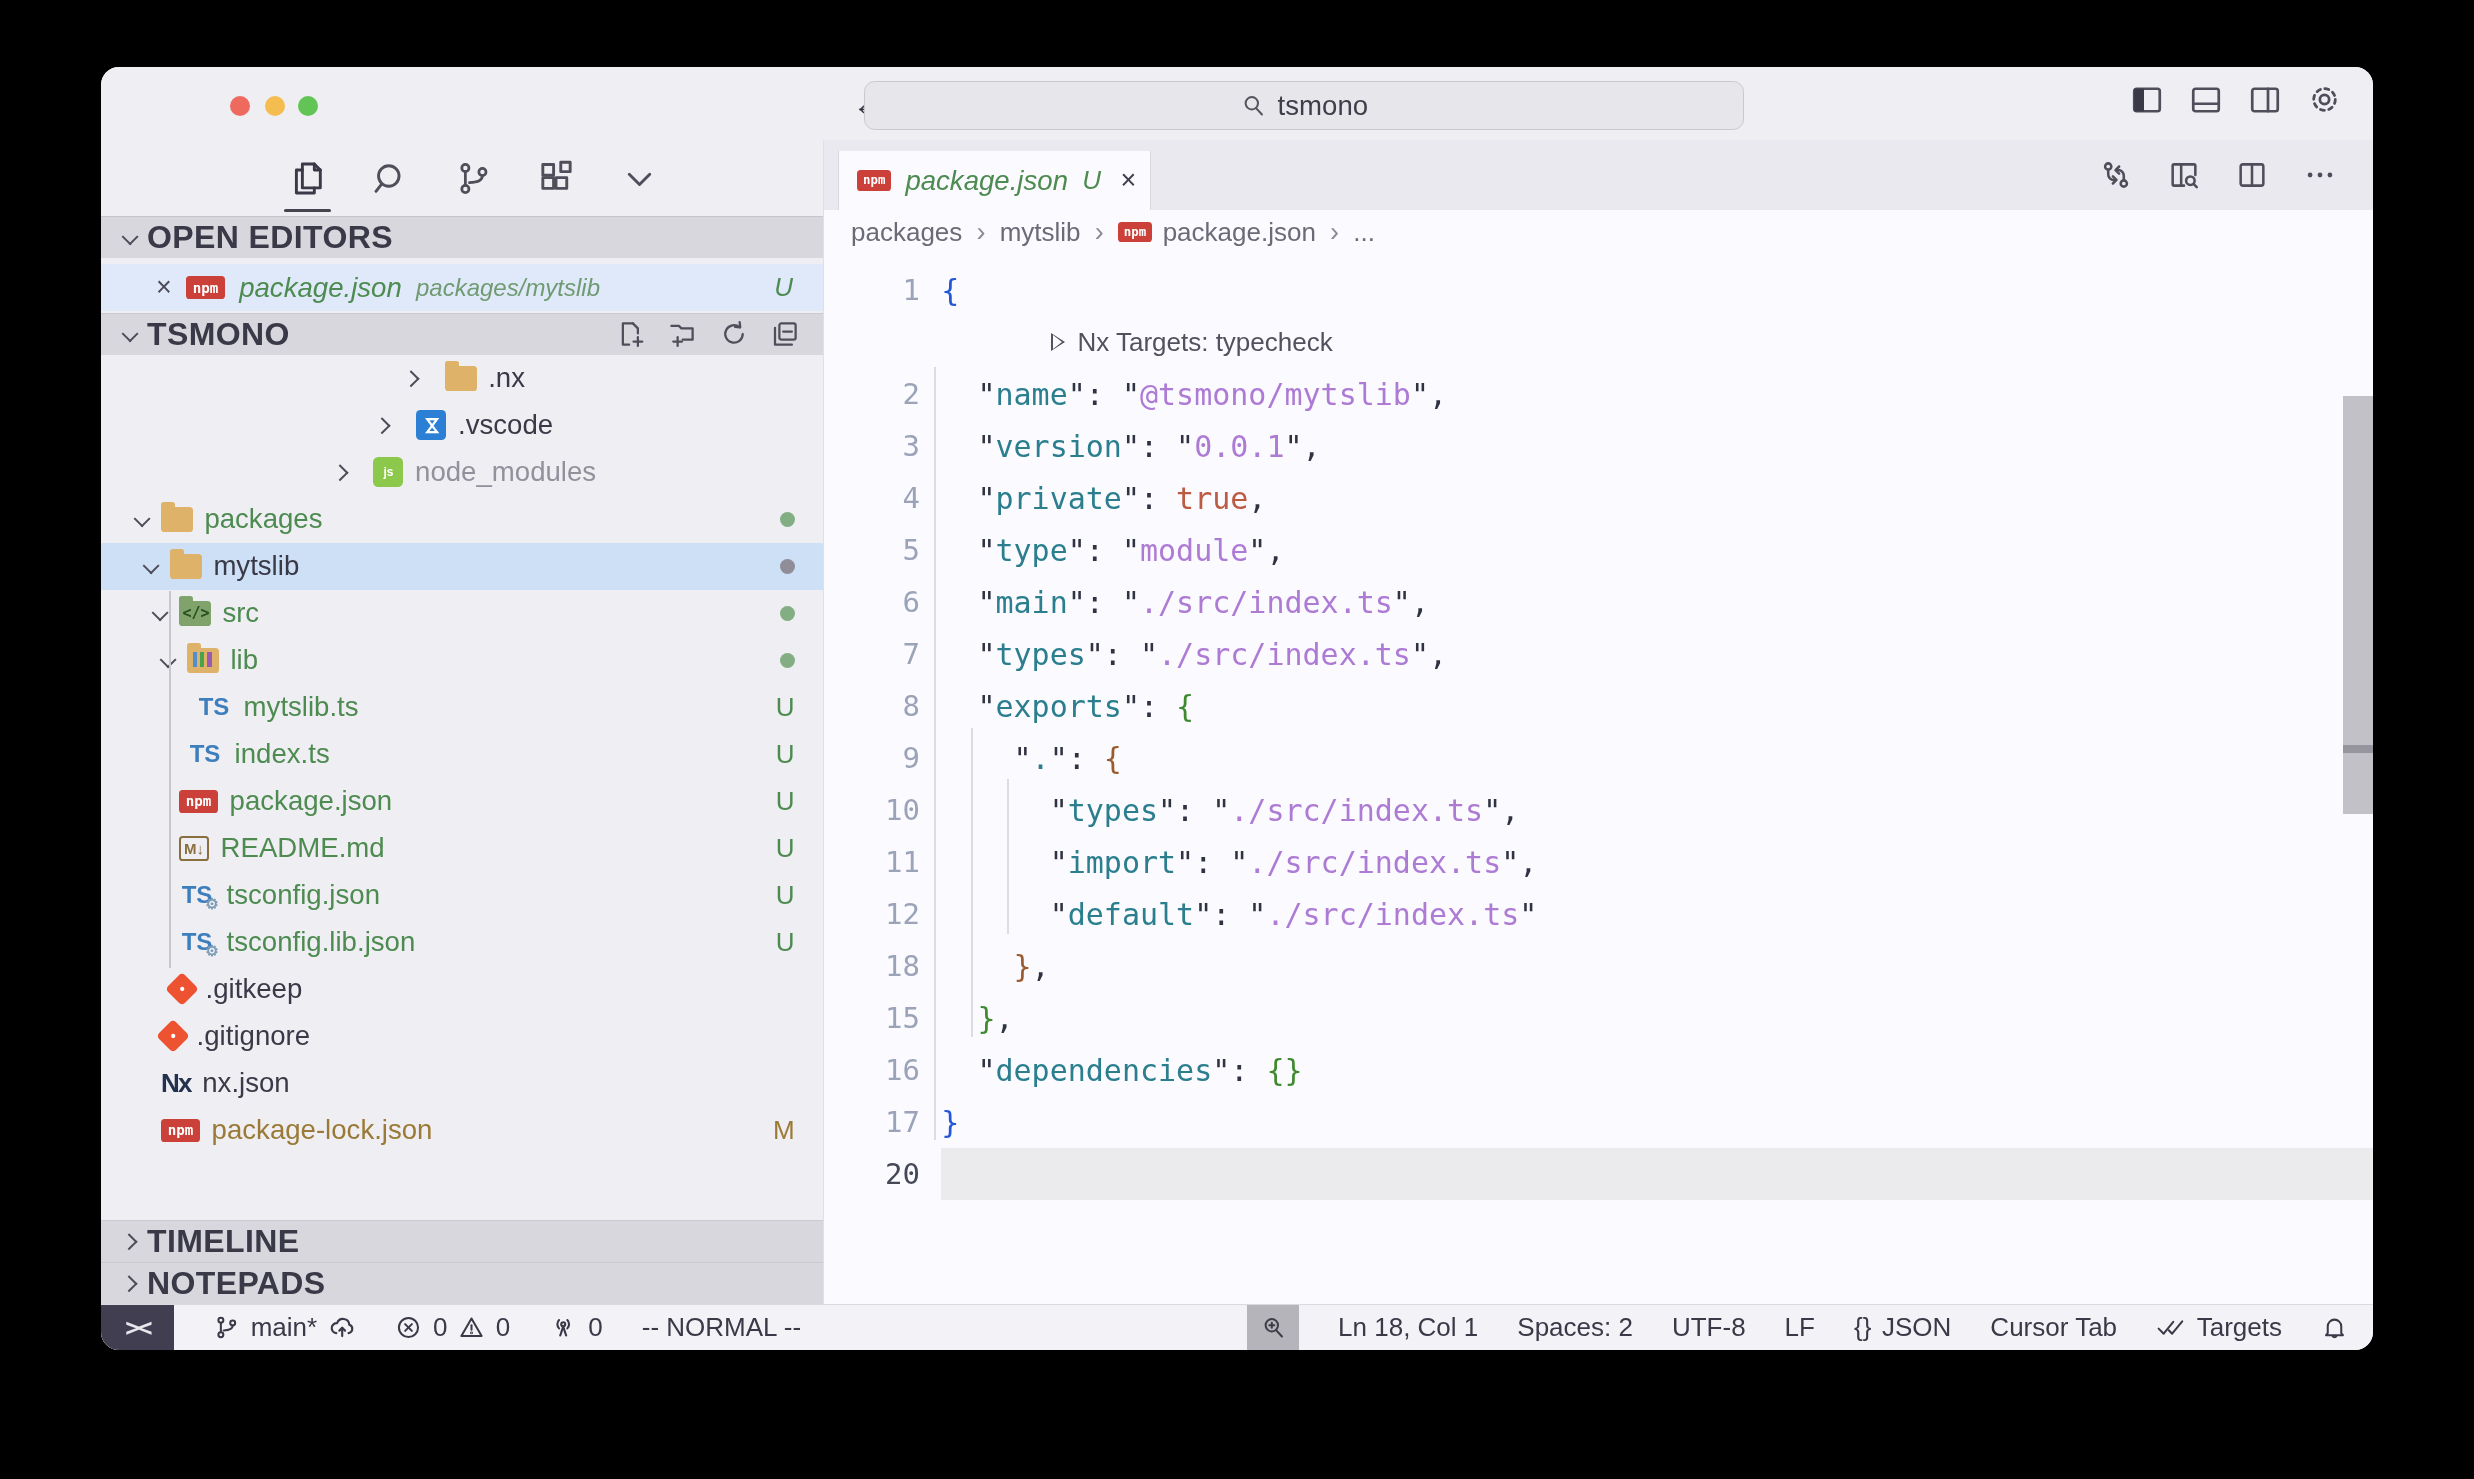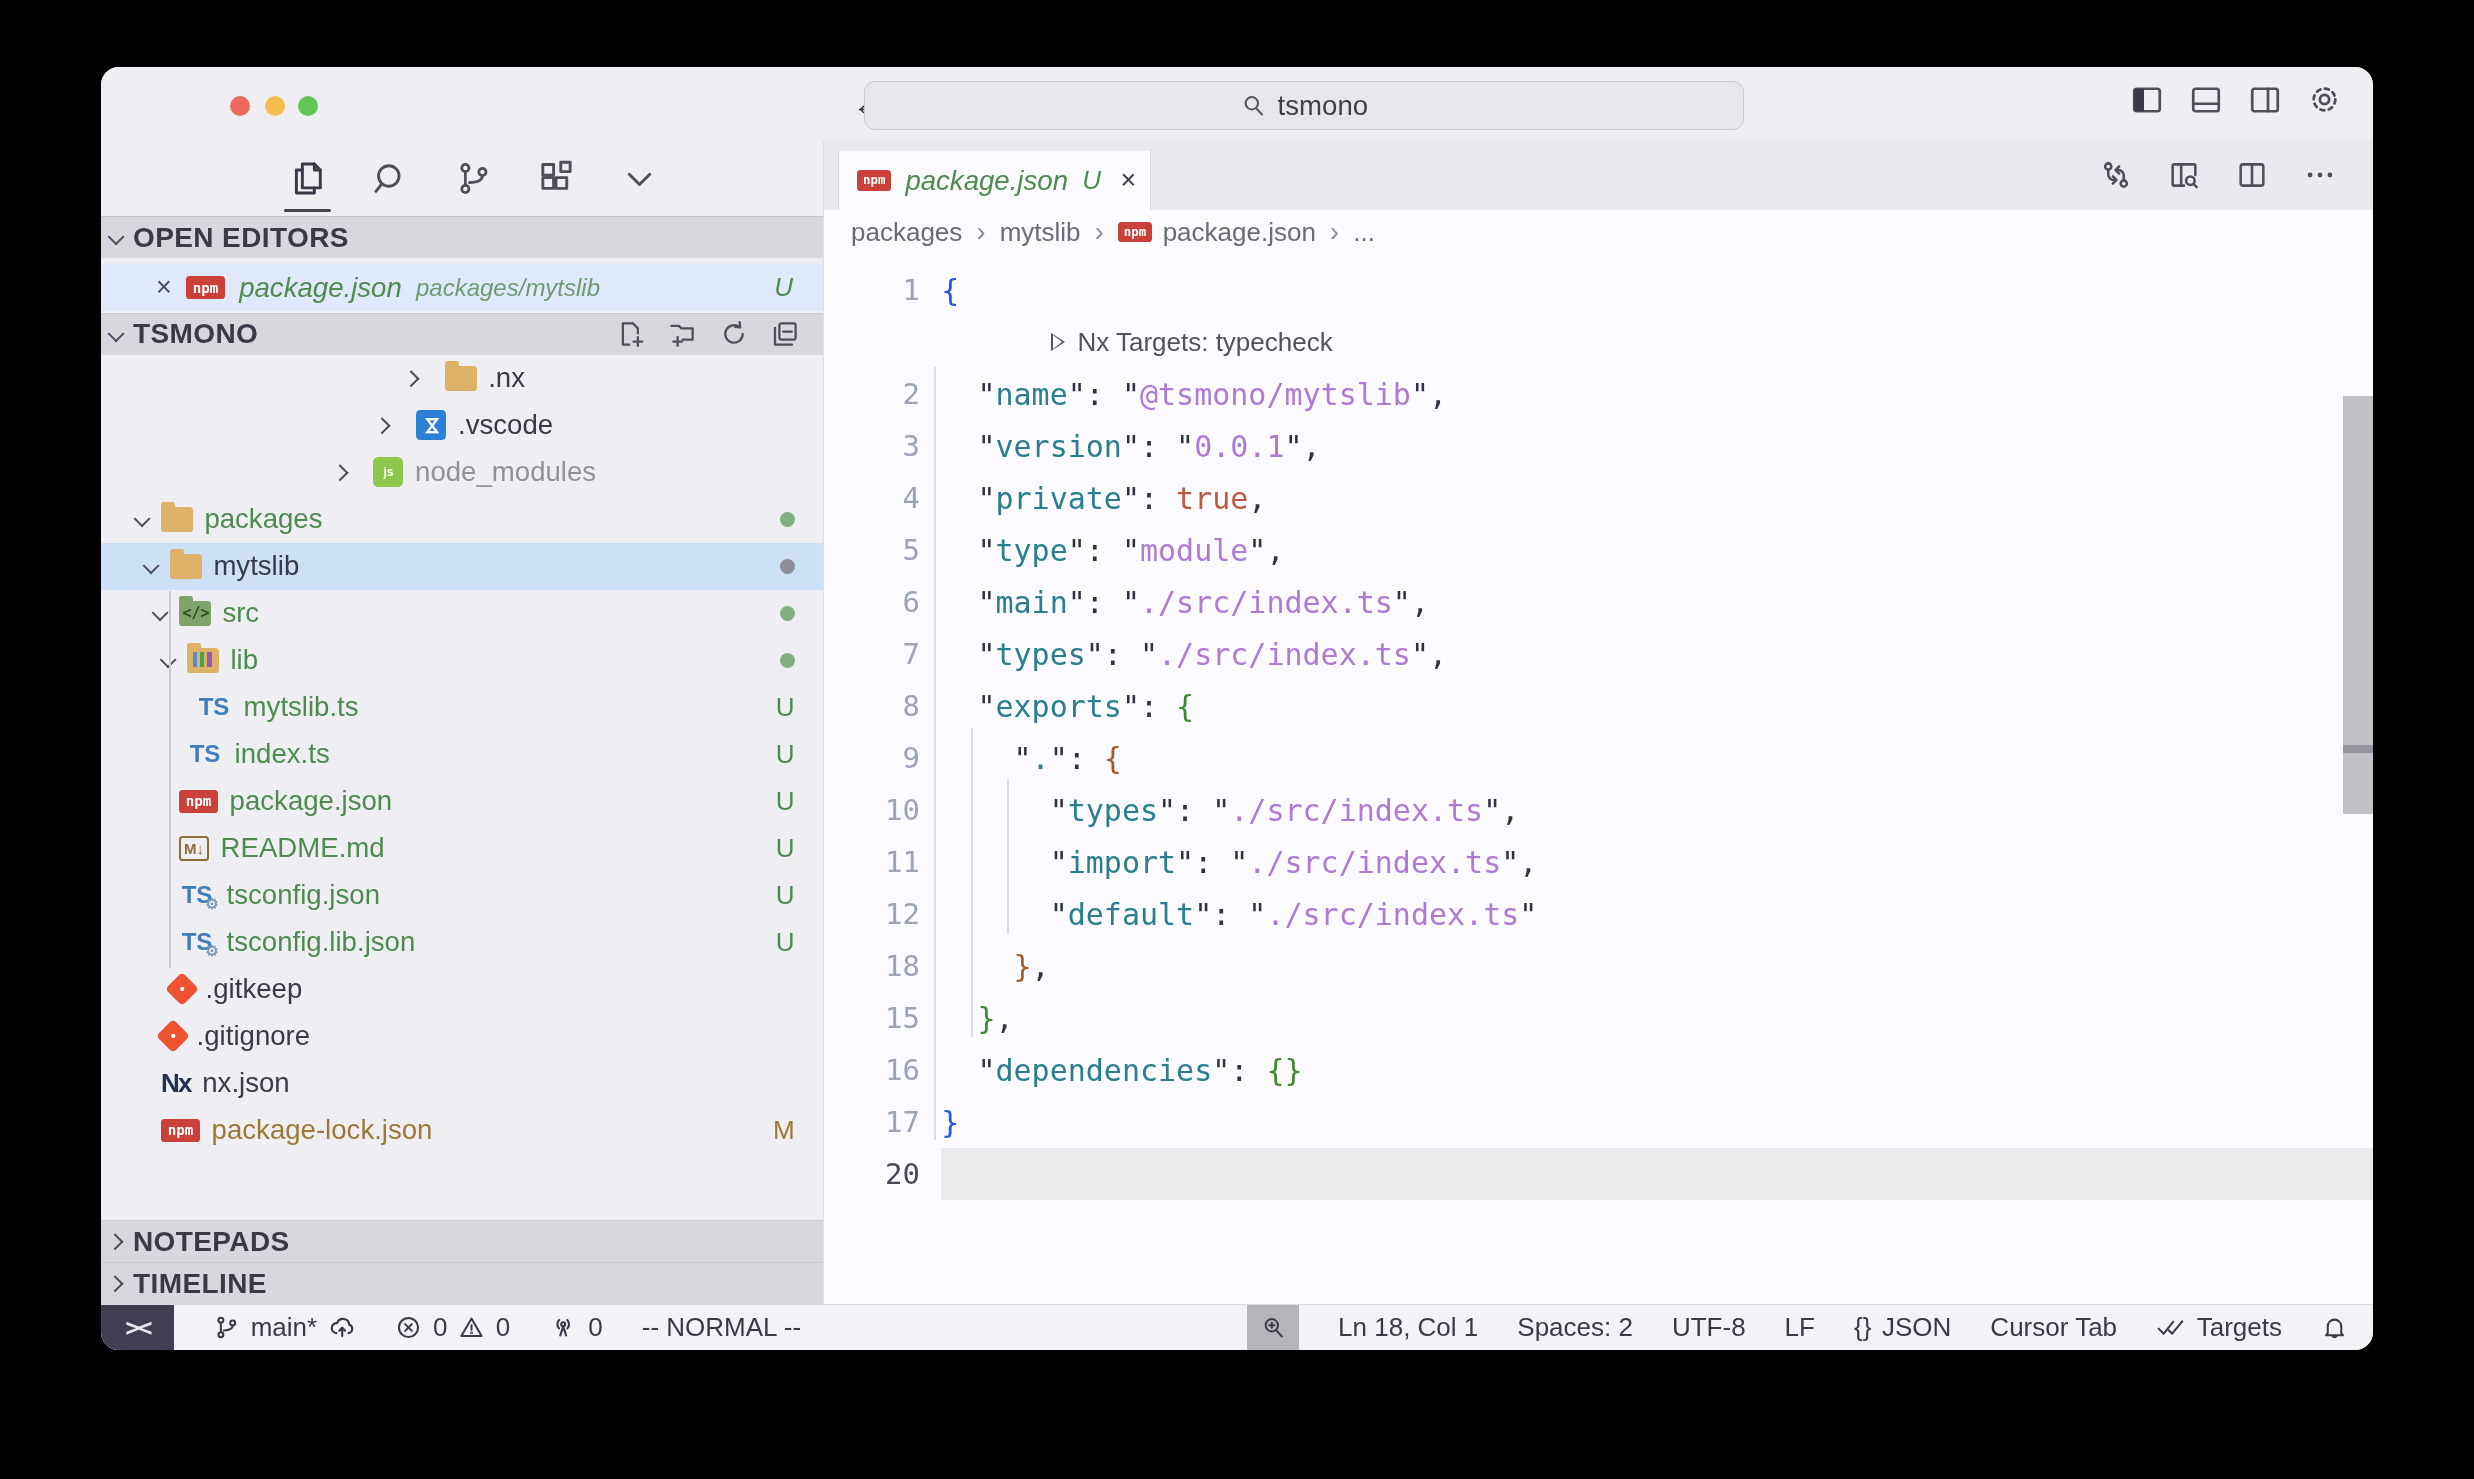--- a/index.html
+++ b/index.html
@@ -30,22 +30,22 @@
   .tb-icons svg{display:block}
   
   .main{position:absolute;left:0;right:0;top:73px;bottom:46px;display:flex;}
   .sidebar{width:723px;background:var(--sidebar-bg);position:relative;flex:none;border-right:0.9px solid #e0dfe5}
   .editor{flex:1;background:var(--editor-bg);position:relative;overflow:hidden}
   
   .activity{height:76px;position:relative;display:flex;align-items:center;gap:40px;padding-left:185px;}
   .act-item{position:relative;height:76px;display:flex;align-items:center;justify-content:center;width:43px}
   .act-item.active:after{content:"";position:absolute;left:-1.8px;right:-1.8px;bottom:3.6px;height:3.6px;background:#45444f;border-radius:1.8px}
   
-  .sec-hdr{height:42px;background:var(--hdr-bg);display:flex;align-items:center;padding-left:8px;gap:12.4px;
-    font-weight:bold;font-size:28px;color:#3a3947;letter-spacing:0.4px;border-top:0.9px solid #cbcad1;}
+  .sec-hdr{height:42px;background:var(--hdr-bg);display:flex;align-items:center;padding-left:22px;gap:12.4px;
+    font-weight:bold;font-size:32px;color:#3a3947;letter-spacing:0.4px;border-top:0.9px solid #cbcad1;}
   .sec-hdr .spacer{flex:1}
   .sec-hdr .hdr-icons{display:flex;gap:21.3px;margin-right:23px;align-items:center}
   .chev{width:11.6px;height:11.6px;border-right:2.3px solid #4c4b57;border-bottom:2.3px solid #4c4b57;flex:none}
   .chev.down{transform:rotate(45deg) translateY(-1.8px)}
   .chev.right{transform:rotate(-45deg)}
   
   .oe-row{height:47px;display:flex;align-items:center;background:var(--sel-blue-lt);padding-left:55px;gap:14.2px;margin-top:6.2px}
   .oe-close{font-size:27px;color:#4c4b57;line-height:1}
   .oe-label{font-style:italic;font-size:27.6px;color:var(--green)}
   .oe-desc{font-style:italic;font-size:24px;color:#6f9a72}
@@ -401,25 +401,25 @@
             <span class="right">
               <span class="badge c-modified-badge">M</span>
             </span>
           </div>
           <div class="indent-guide-tree" style="left: 68px; top: 236px; height: 377px;"></div>
         </div>
 
       <div class="bottom-secs" id="bottom-secs">
           <div class="sec-hdr">
             <span class="chev right"></span>
-            <span>NOTEPADS</span>
+            <span>TIMELINE</span>
           </div>
           <div class="sec-hdr">
             <span class="chev right"></span>
-            <span>TIMELINE</span>
+            <span>NOTEPADS</span>
           </div>
         </div>
     </div>
 
     <div class="editor">
       <div class="tabstrip">
         <div class="tab">
           <span class="fi fi-npm small">npm</span>
           <span class="tab-label">package.json</span>
           <span class="tab-badge">U</span>

